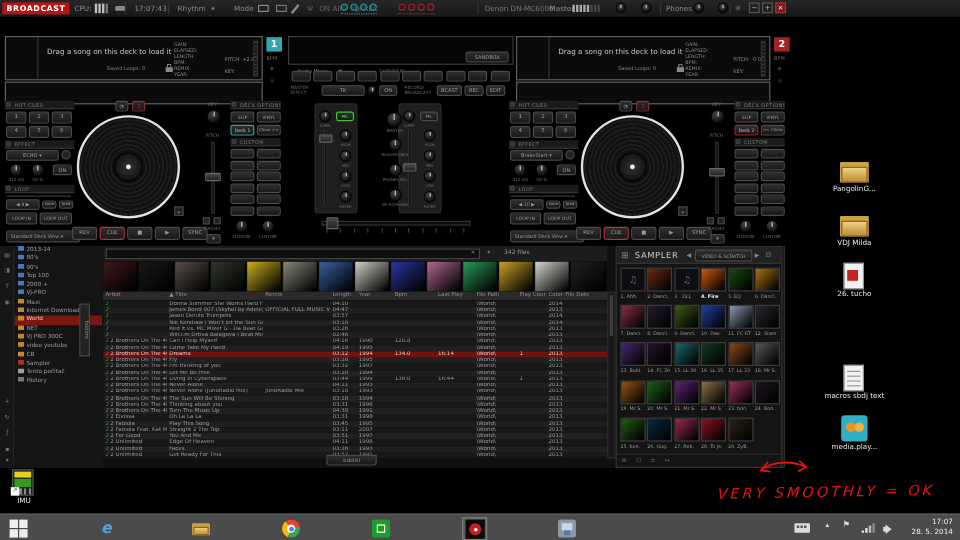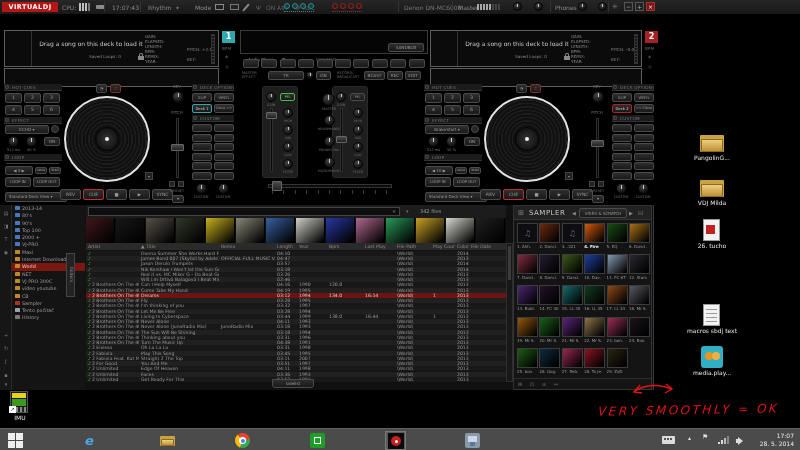--- a/index.html
+++ b/index.html
@@ -52,21 +52,21 @@
   #taskbar{position:absolute;left:0;top:428px;width:800px;height:22px;background:#4b4b4b;border-top:1px solid #5f5f5f}
   .annotation{position:absolute;color:#e01414;font-size:12px;font-style:italic;letter-spacing:2.5px;transform:rotate(-1deg) skewX(-6deg);white-space:nowrap}
   .dot{position:absolute;border-radius:50%}
 </style>
 </head>
 <body>
 
 <div id="screen">
 
   <div id="topbar">
-    <div id="logo">VIRTUALDJ</div>
+    <div id="logo">BROADCAST</div>
     <span class="tbtxt" style="left:62px">CPU:</span>
     <span class="abs" style="left:79px;top:3px">
       <span class="abs" style="left:0;width:2px;height:8px;background:#c0c0c0"></span>
       <span class="abs" style="left:3px;width:2px;height:8px;background:#c0c0c0"></span>
       <span class="abs" style="left:6px;width:2px;height:8px;background:#c0c0c0"></span>
       <span class="abs" style="left:9px;width:2px;height:8px;background:#777"></span>
     </span>
     <span class="abs" style="left:96px;top:5px;width:9px;height:4px;background:#8a8a8a;border-radius:1px"></span>
     <span class="tbtxt" style="left:112px">17:07:43</span>
     <span class="tbtxt" style="left:148px">Rhythm</span>

